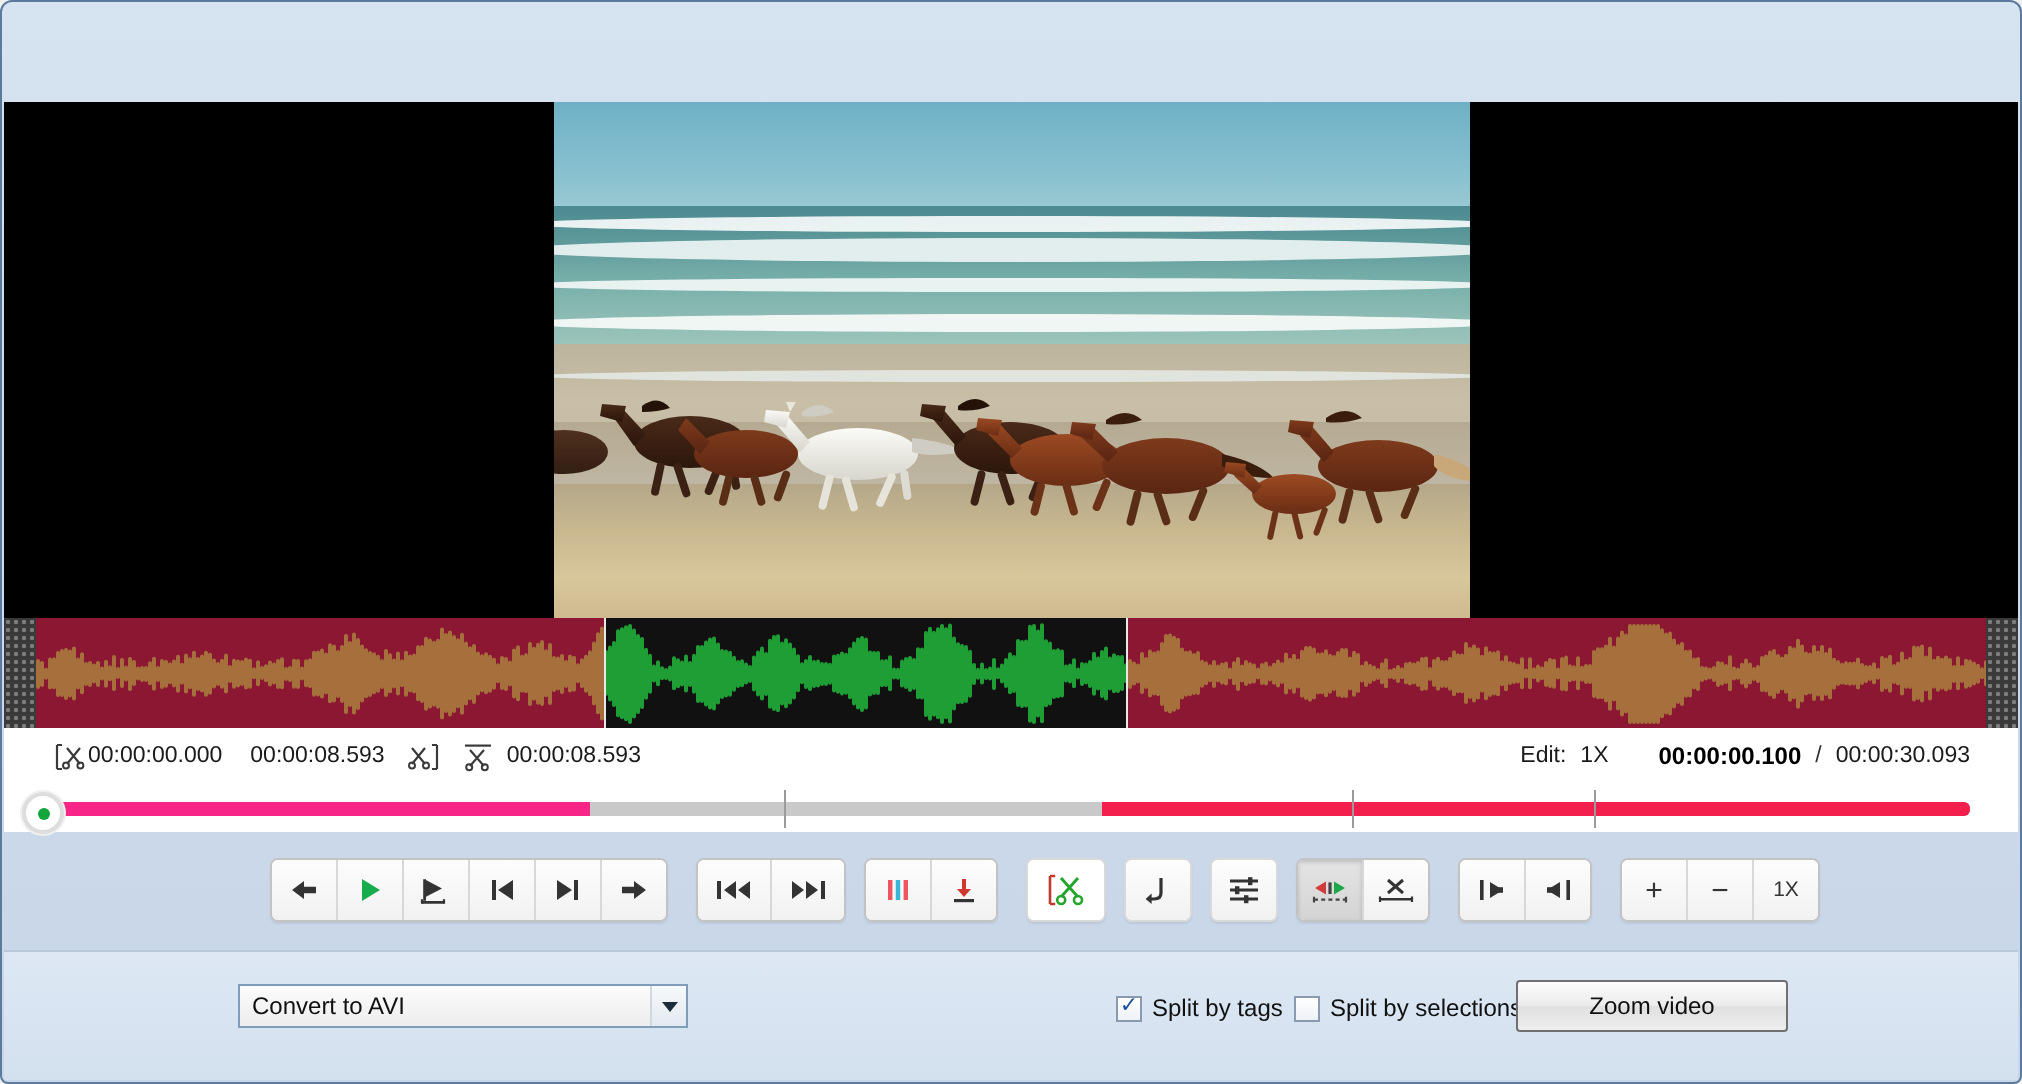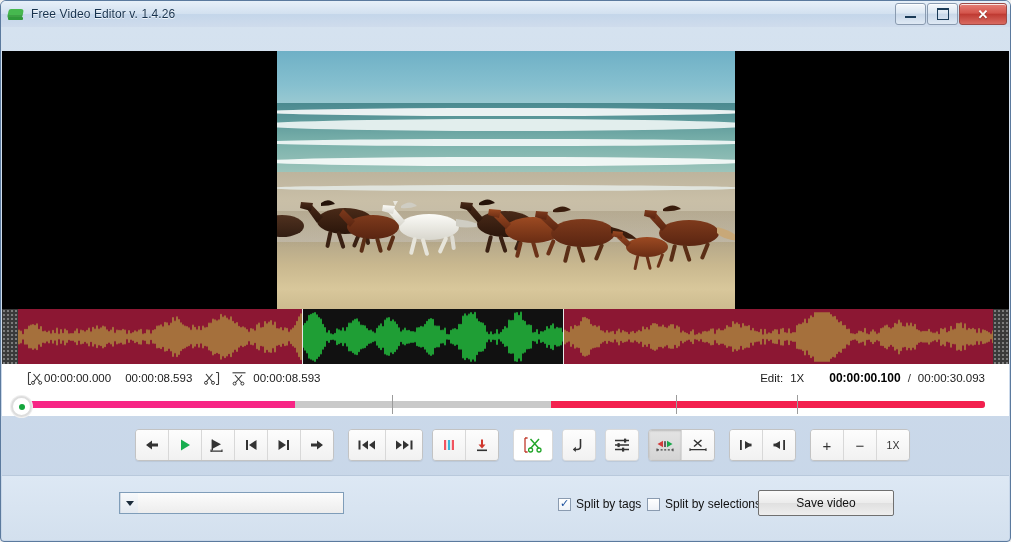--- a/index.html
+++ b/index.html
@@ -212,38 +212,20 @@
     background:linear-gradient(to bottom,#fbfbfb 0%,#ececec 48%,#e0e0e0 52%,#eeeeee 100%);
     display:flex;align-items:center;justify-content:center;cursor:pointer;
     font-size:12px;color:#111;
   }
 </style>
 </head>
 <body>
 
 <div class="window">
 
-  <div class="titlebar">
-    <div class="app-icon">
-      <div class="blade"></div>
-        <div class="handle"></div>
-    </div>
-    <div class="title-text">Free Video Editor v. 1.4.26</div>
-    <div class="winbtns">
-      <div class="winbtn">
-        <span class="minbar"></span>
-      </div>
-      <div class="winbtn">
-        <span class="maxbox"></span>
-      </div>
-      <div class="winbtn close">
-        <span class="glyph">✕</span>
-      </div>
-    </div>
-  </div>
 
 
   <div class="video-area">
     <div class="video-frame">
       <div class="sky"></div>
       <div class="sea"></div>
       <div class="wave w1"></div>
       <div class="wave w2"></div>
       <div class="wave w3"></div>
       <div class="wave w4"></div>
@@ -1090,36 +1072,37 @@
         <span class="tx" style="font-size:15px;color:#333;line-height:1">−</span>
       </div>
       <div class="tbtn">
         <span class="tx">1X</span>
       </div>
     </div>
   </div>
 
   <div class="bottombar">
     <div class="combo">
+      <span class="combo-text">Convert to AVI</span>
       <span class="combo-arrow">
           <span class="chev"></span>
         </span>
     </div>
 
     <div class="cbwrap" style="left:556px">
       <span class="cb">
         <span class="chk">✓</span>
       </span>
       <span class="cb-label">Split by tags</span>
     </div>
 
     <div class="cbwrap" style="left:645px">
       <span class="cb">
         <span class="chk"></span>
       </span>
       <span class="cb-label">Split by selections</span>
     </div>
 
     <div class="savebtn">
-      <span>Save video</span>
+      <span>Zoom video</span>
     </div>
   </div>
 </div>
 
 </body></html>

